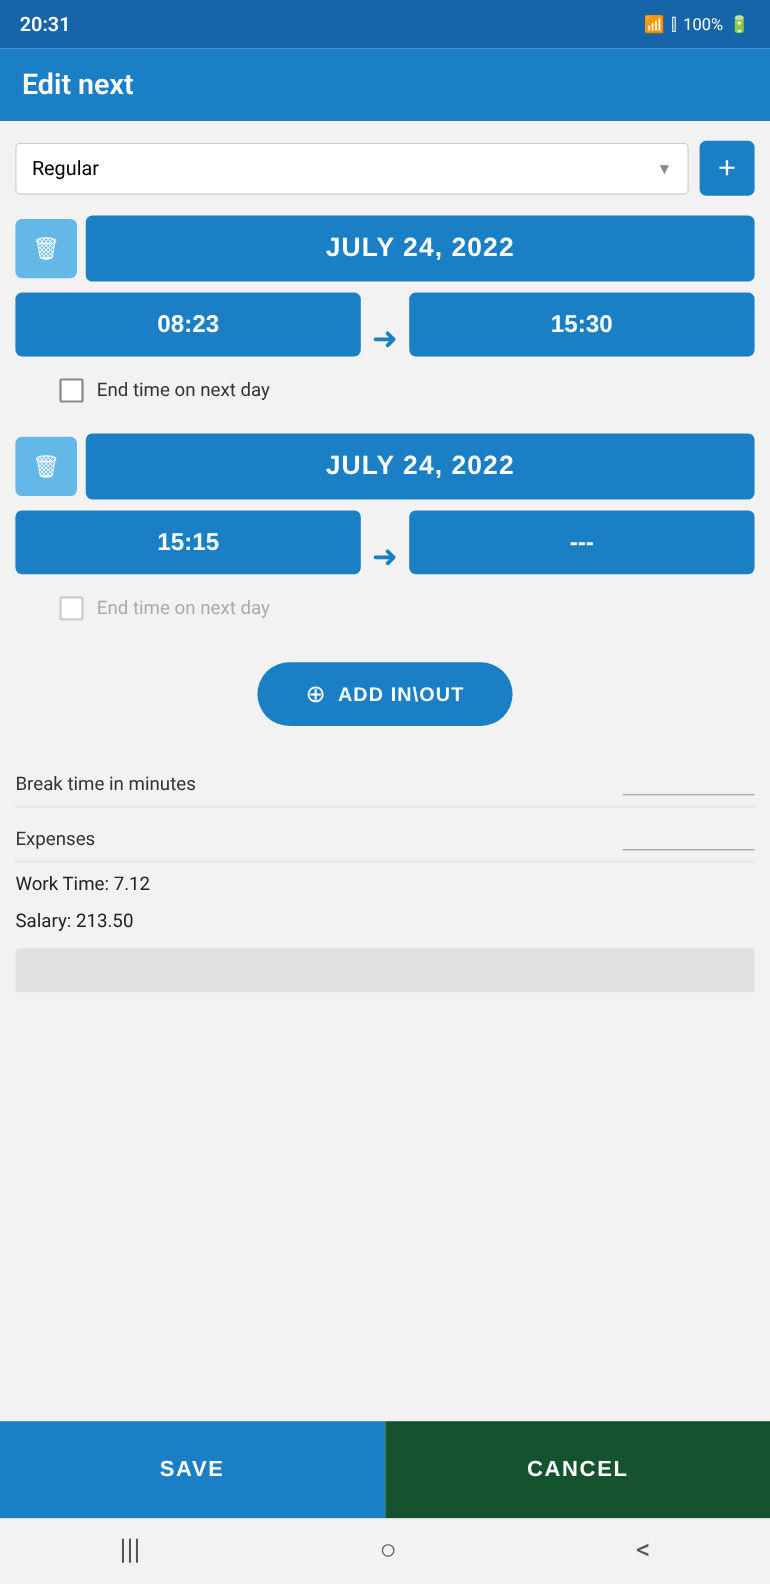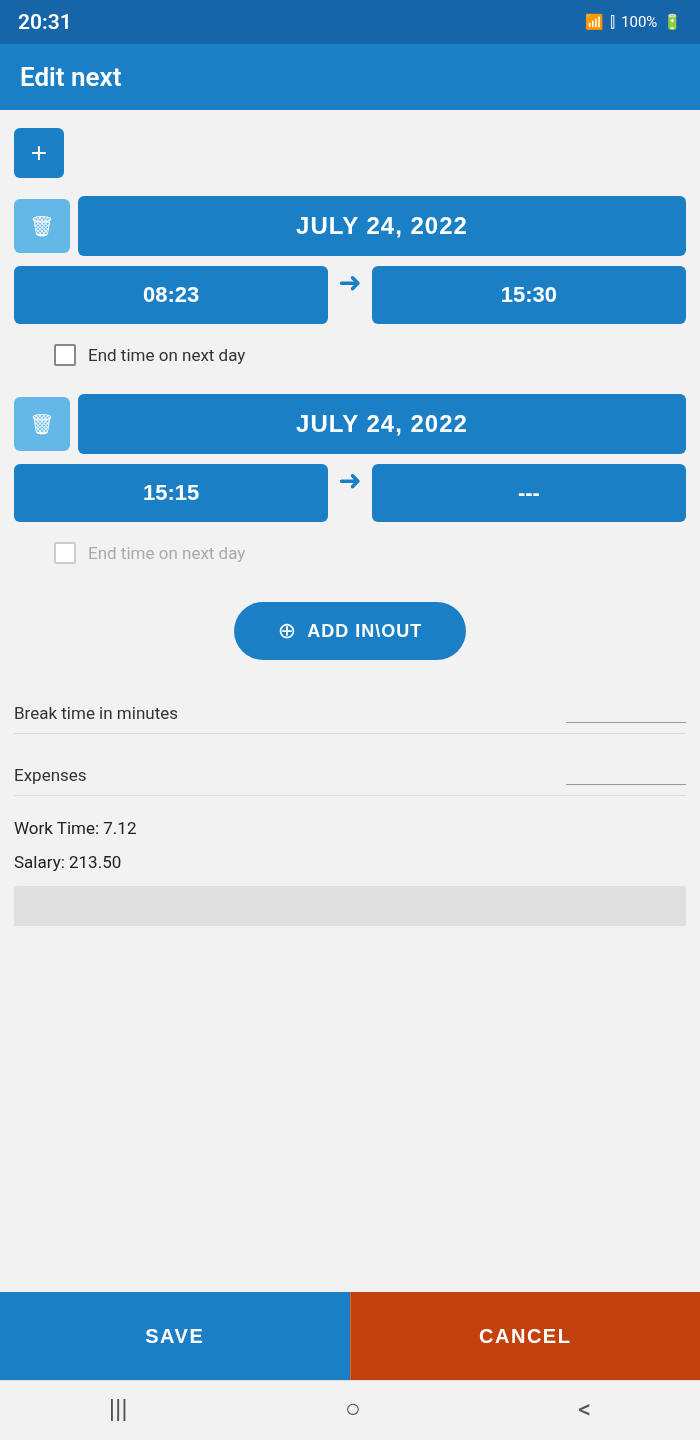--- a/index.html
+++ b/index.html
@@ -17,21 +17,21 @@
     .status-bar {
       background: #1565a8;
       color: white;
       display: flex;
       justify-content: space-between;
       align-items: center;
       padding: 8px 18px;
       height: 44px;
     }
     .status-time {
-      font-size: 21px;
+      font-size: 18px;
       font-weight: 600;
     }
     .status-icons {
       display: flex;
       align-items: center;
       gap: 6px;
       font-size: 15px;
     }
 
     
@@ -126,21 +126,21 @@
       border-radius: 6px;
       padding: 16px 10px;
       font-size: 24px;
       font-weight: 700;
       letter-spacing: 1px;
       text-align: center;
       cursor: pointer;
     }
     .time-row {
       display: flex;
-      align-items: flex-start;
+      align-items: flex-end;
       gap: 10px;
       margin-bottom: 12px;
     }
     .time-btn {
       flex: 1;
       background: #1a7fc4;
       color: white;
       border: none;
       border-radius: 6px;
       padding: 16px 10px;
@@ -205,21 +205,21 @@
       font-weight: 400;
     }
 
     
     .field-row {
       display: flex;
       align-items: flex-end;
       justify-content: space-between;
       border-bottom: 1px solid #ddd;
       padding: 14px 0 10px 0;
-      margin-bottom: 12px;
+      margin-bottom: 0;
     }
     .field-label {
       font-size: 17px;
       color: #333;
     }
     .field-input-line {
       width: 120px;
       border: none;
       border-bottom: 1px solid #999;
       background: transparent;
@@ -256,21 +256,21 @@
       background: #1a7fc4;
       color: white;
       border: none;
       font-size: 20px;
       font-weight: 700;
       letter-spacing: 1.5px;
       cursor: pointer;
     }
     .cancel-btn {
       flex: 1;
-      background: #c2410c;
+      background: #14532d;
       color: white;
       border: none;
       border-left: 1px solid rgba(255,255,255,0.2);
       font-size: 20px;
       font-weight: 700;
       letter-spacing: 1.5px;
       cursor: pointer;
     }
 
     
@@ -301,20 +301,24 @@
   </div>
 </div>
 
 <div class="header">
   <span class="header-title">Edit next</span>
 </div>
 
 <div class="main">
 
   <div class="type-row">
+    <div class="type-dropdown">
+      <span>Regular</span>
+      <span class="type-dropdown-arrow">▼</span>
+    </div>
     <button class="add-btn">+</button>
   </div>
 
   <div class="shift-block">
     <div class="date-row">
       <button class="delete-btn">
         <span class="delete-btn-icon">🗑</span>
       </button>
       <button class="date-btn">JULY 24, 2022</button>
     </div>

